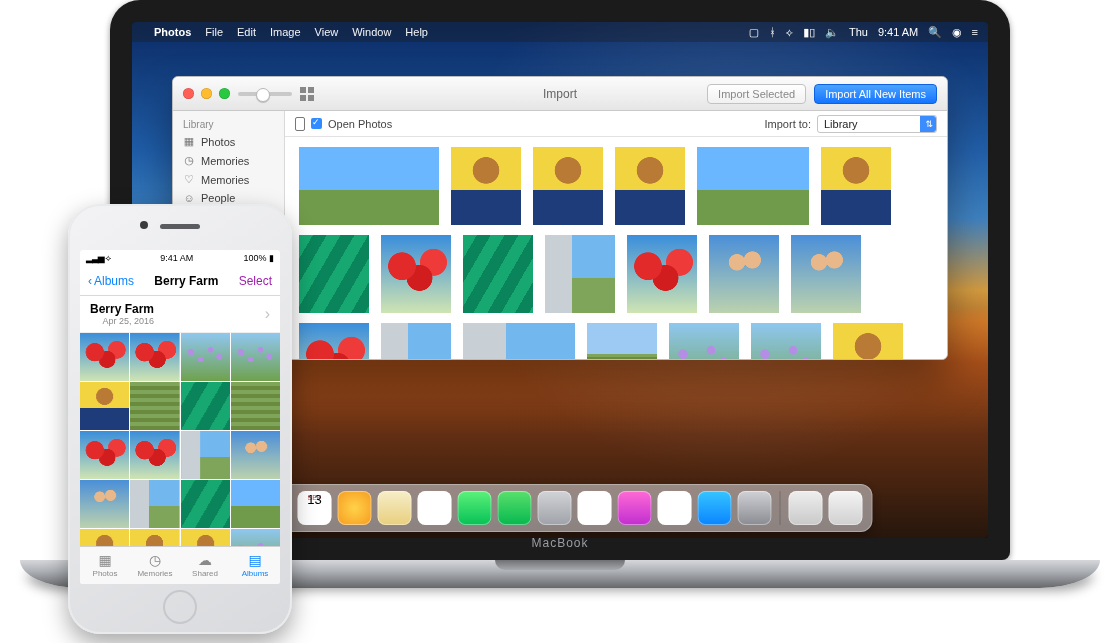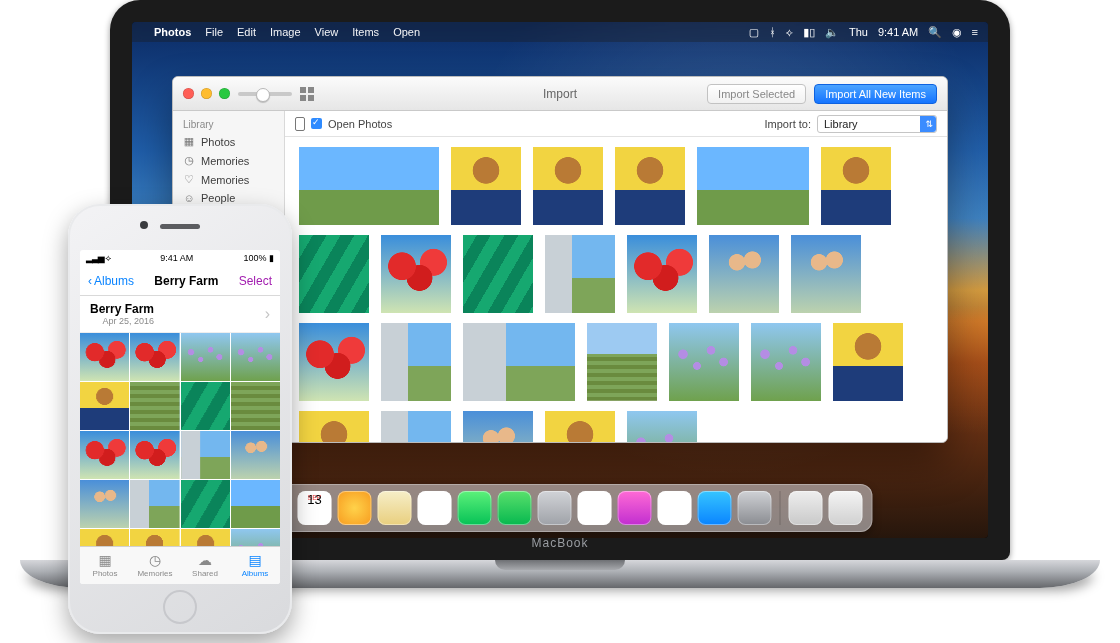--- a/index.html
+++ b/index.html
@@ -89,21 +89,21 @@
   .dock-item {
     width: 34px; height: 34px; border-radius: 8px;
     box-shadow: inset 0 0 0 1px rgba(255,255,255,0.4);
   }
   .dock-sep { width:1px; height:34px; background: rgba(0,0,0,0.2); margin:0 2px;}
 
   
   .win {
     position: absolute; z-index: 2;
     left: 40px; top: 54px;
-    width: 776px; height: 367px;
+    width: 776px; height: 284px;
     background: #f4f4f4;
     border: 1px solid #bcbcbc;
     border-radius: 6px;
     box-shadow: 0 20px 40px rgba(0,0,0,0.4);
     overflow: hidden;
     display: flex; flex-direction: column;
   }
   .win-titlebar {
     height: 34px; flex: 0 0 34px;
     background: linear-gradient(#fbfbfb,#e6e6e6);
@@ -274,22 +274,22 @@
     <div class="macbook-screen">
       <div class="desktop">
 
         <div class="menubar">
           <span class="apple-logo"></span>
           <span class="mb-app">Photos</span>
           <span class="mb-item">File</span>
           <span class="mb-item">Edit</span>
           <span class="mb-item">Image</span>
           <span class="mb-item">View</span>
-          <span class="mb-item">Items</span>
-          <span class="mb-item">Open</span>
+          <span class="mb-item">Window</span>
+          <span class="mb-item">Help</span>
           <span class="spacer"></span>
           <div class="mb-right">
             <span class="mb-icon">▢</span>
             <span class="mb-icon">ᚼ</span>
             <span class="mb-icon">⟡</span>
             <span class="mb-icon">▮▯</span>
             <span class="mb-icon">🔈</span>
             <span>Thu</span>
             <span>9:41 AM</span>
             <span class="mb-icon">🔍</span>

